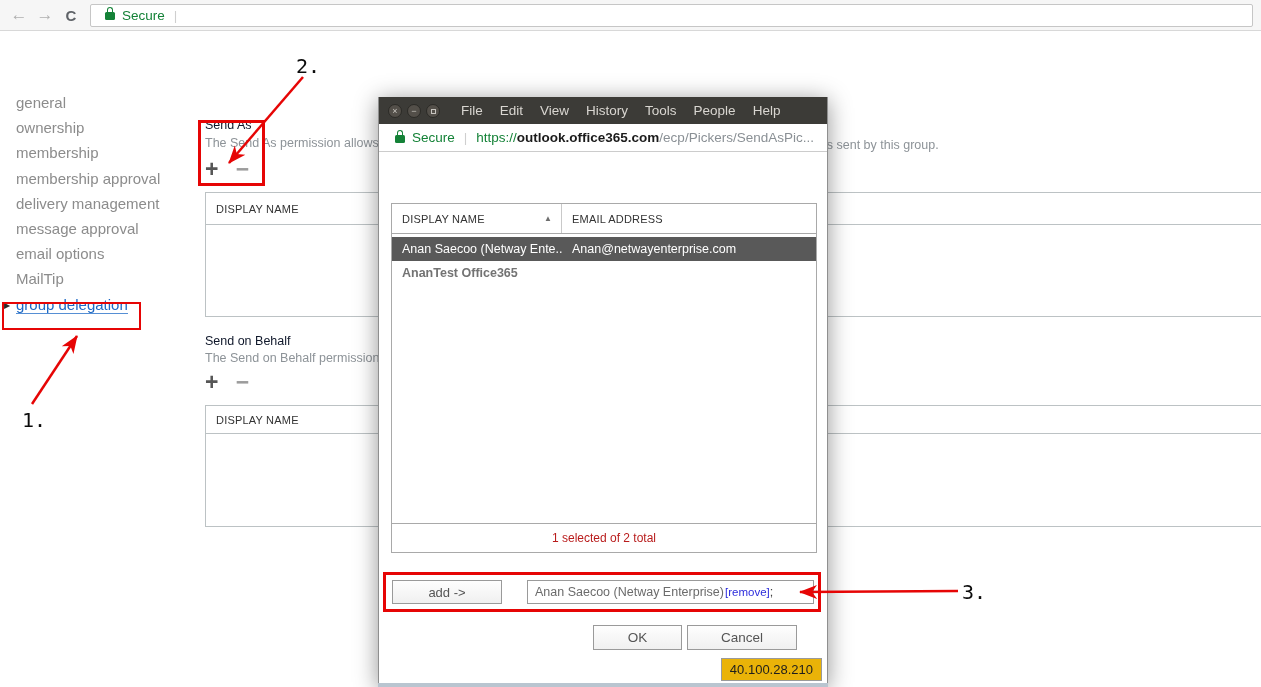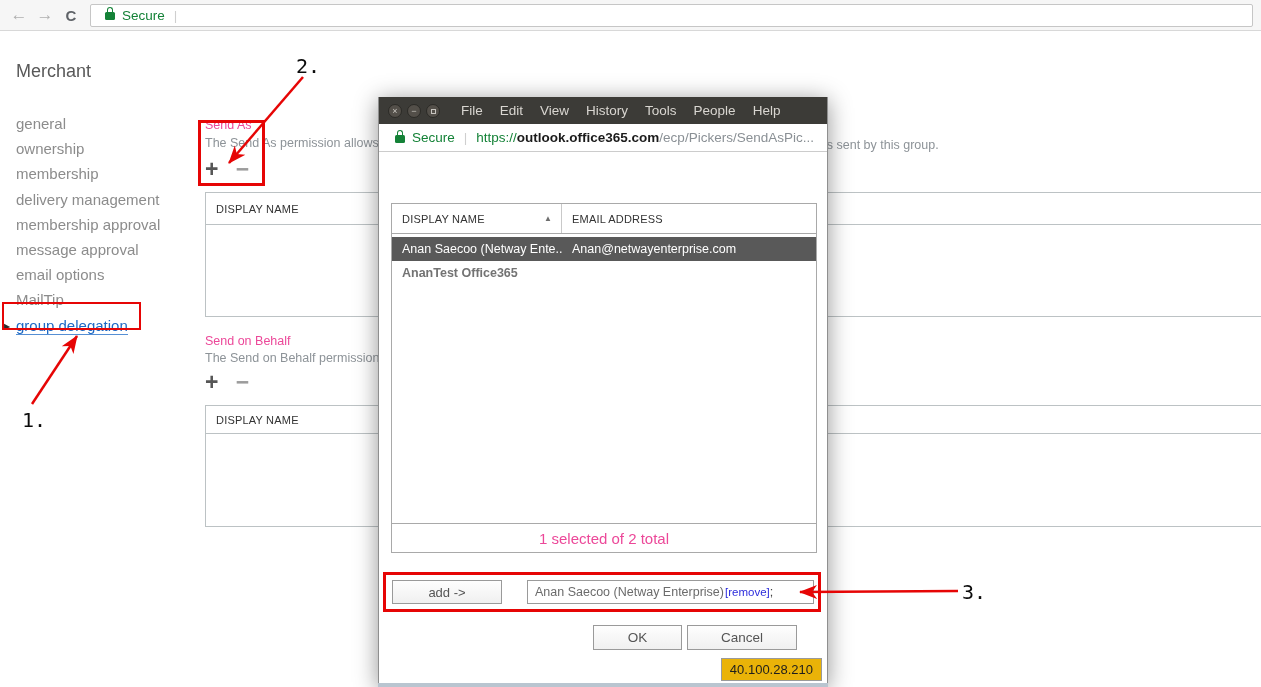--- a/index.html
+++ b/index.html
@@ -28,21 +28,21 @@
   .sidebar{position:absolute;left:16px;top:61px;width:185px;}
   .sb-title{font-size:18px;color:#595959;}
   .sb-list{list-style:none;margin-top:29px;}
   .sb-list li{font-size:15px;color:#8c8c8c;line-height:25.2px;cursor:default;}
   .sb-list li.active{color:#1d69c5;position:relative;}
   .sb-list li.active .gd-text{border-bottom:1px solid rgba(29,105,197,.75);}
   .tri{position:absolute;left:-12px;top:1px;font-size:8px;color:#2b2b2b;}
 
   
   .abs{position:absolute;}
-  .sec-label{font-size:12.5px;color:#ec4899;}
+  .sec-label{font-size:12.5px;color:#0f172a;}
   .sec-desc{font-size:12.5px;color:#8d9398;}
   .pm{font-size:23px;font-weight:bold;line-height:23px;}
   .pm .plus{color:#565656;}
   .pm .minus{color:#9c9c9c;margin-left:11px;}
   .pg-table{position:absolute;left:205px;right:-2px;border:1px solid #bcc2c4;border-right:none;background:#fff;}
   .pg-table .hd{border-bottom:1px solid #bcc2c4;font-size:11px;color:#333;
                 padding-left:10px;display:flex;align-items:center;letter-spacing:.2px;}
 
   
   .dialog{position:absolute;left:378px;top:97px;width:450px;height:590px;background:#fff;
@@ -64,21 +64,21 @@
   .th-name{width:170px;border-right:1px solid #c9c9c9;display:flex;align-items:center;
            padding-left:10px;position:relative;letter-spacing:.2px;}
   .th-email{flex:1;display:flex;align-items:center;padding-left:10px;letter-spacing:.2px;}
   .sort-arrow{position:absolute;right:9px;font-size:8px;color:#6e6e6e;}
   .dlg-row{height:24px;display:flex;align-items:center;font-size:12.5px;margin-top:0;}
   .dlg-row.sel{background:#595959;color:#fff;margin-top:3px;}
   .dlg-row.plain{color:#737373;font-weight:bold;}
   .cell-name{width:170px;padding-left:10px;overflow:hidden;white-space:nowrap;}
   .cell-email{flex:1;padding-left:10px;overflow:hidden;white-space:nowrap;}
   .dlg-tfoot{position:absolute;bottom:0;left:0;right:0;height:29px;border-top:1px solid #a9a9a9;
-             display:flex;align-items:center;justify-content:center;font-size:15px;color:#ec4899;}
+             display:flex;align-items:center;justify-content:center;font-size:12px;color:#b91c1c;}
   .btn{border:1px solid #9a9a9a;background:linear-gradient(#fefefe,#f0f0f0);
        font-size:13.5px;color:#555;display:flex;align-items:center;justify-content:center;cursor:pointer;}
   .add-btn{position:absolute;left:13px;top:483px;width:110px;height:24px;font-size:13px;}
   .add-field{position:absolute;left:148px;top:483px;width:287px;height:24px;border:1px solid #9a9a9a;
              display:flex;align-items:center;padding-left:7px;font-size:12.5px;color:#6b6b6b;
              white-space:nowrap;overflow:hidden;background:#fff;}
   .remove-link{color:#2b2bdc;font-size:11.5px;margin-left:1px;cursor:pointer;}
   .suffix{color:#444;}
   .ok-btn{position:absolute;left:214px;top:528px;width:89px;height:25px;}
   .cancel-btn{position:absolute;left:308px;top:528px;width:110px;height:25px;}
@@ -101,27 +101,26 @@
   <span class="navbtn">→</span>
   <span class="navbtn reload">C</span>
   <div class="urlbar">
     <span class="lock"></span>
     <span class="secure-txt">Secure</span>
     <span class="url-sep">|</span>
   </div>
 </div>
 
 <div class="sidebar">
-  <div class="sb-title">Merchant</div>
   <ul class="sb-list">
     <li>general</li>
     <li>ownership</li>
     <li>membership</li>
+    <li>membership approval</li>
     <li>delivery management</li>
-    <li>membership approval</li>
     <li>message approval</li>
     <li>email options</li>
     <li>MailTip</li>
     <li class="active">
       <span class="tri">▶</span>
       <span class="gd-text">group delegation</span>
     </li>
   </ul>
 </div>
 

